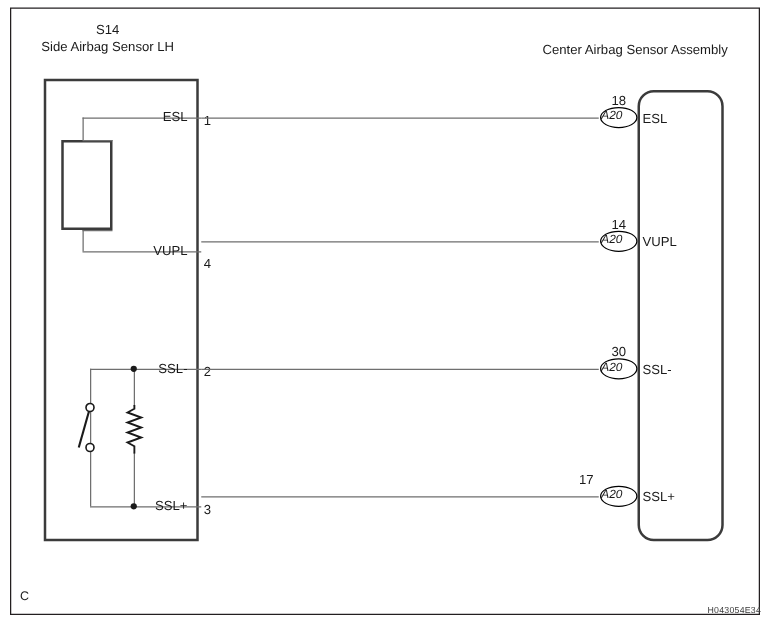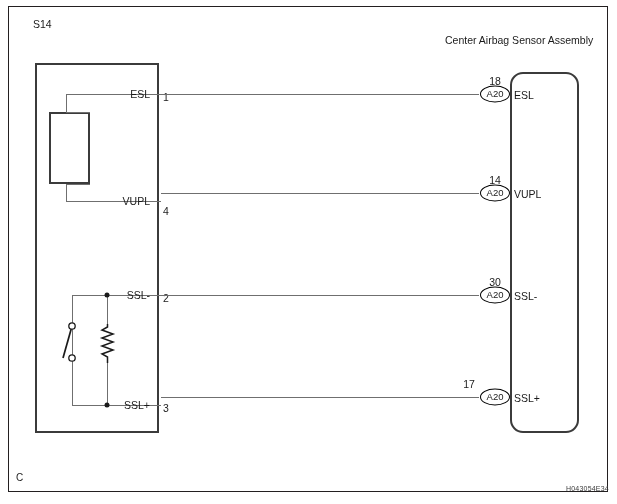--- a/index.html
+++ b/index.html
@@ -38,21 +38,20 @@
     white-space: nowrap;
     text-align: center;
   }
   .title-right {
     position: absolute;
     left: 434px;
     top: 33px;
     font-size: 10.5px;
     line-height: 14px;
     white-space: nowrap;
-    margin-left: 11px;
   }
   
   .conn-left {
     position: absolute;
     left: 35px;
     top: 63px;
     width: 124px;
     height: 370px;
     border: 2px solid #3b3b3b;
     box-sizing: border-box;
@@ -104,22 +103,23 @@
   .a20 {
     position: absolute;
     width: 30px;
     height: 17px;
     border: 1.6px solid #000000;
     border-radius: 50%;
     box-sizing: border-box;
     background: #ffffff;
     font-size: 9.5px;
     line-height: 14px;
-    text-align: center;
+    text-align: left;
     transform: translate(-50%, -50%);
+    font-style: italic;
   }
   .pin-label-right {
     position: absolute;
     font-size: 10.5px;
     white-space: nowrap;
     transform: translateY(-50%);
   }
   
   .squib {
     position: absolute;
@@ -163,20 +163,21 @@
 </style>
 </head>
 <body>
 
 <div id="page">
 
   <div class="frame"></div>
 
   <div class="title-left">
     <div>S14</div>
+    <div>Side Airbag Sensor LH</div>
   </div>
 
   <div class="title-right">Center Airbag Sensor Assembly</div>
 
   <div class="conn-left"></div>
   <div class="conn-right"></div>
 
   <div class="squib"></div>
 
   <div class="wire-h" style="left:66px; top:94px; width:95px;"></div>

